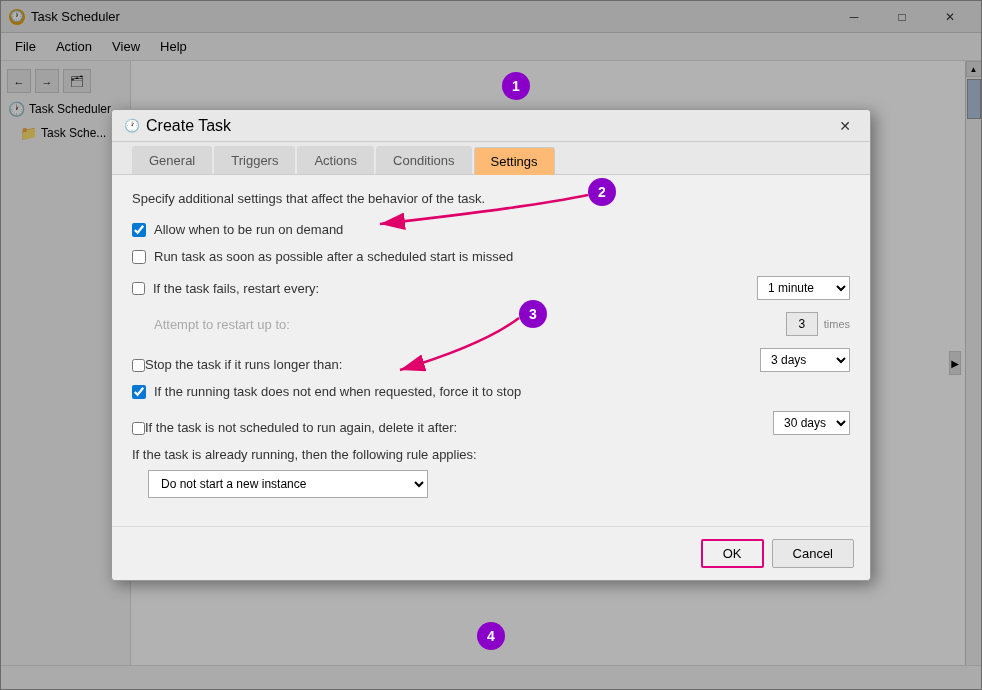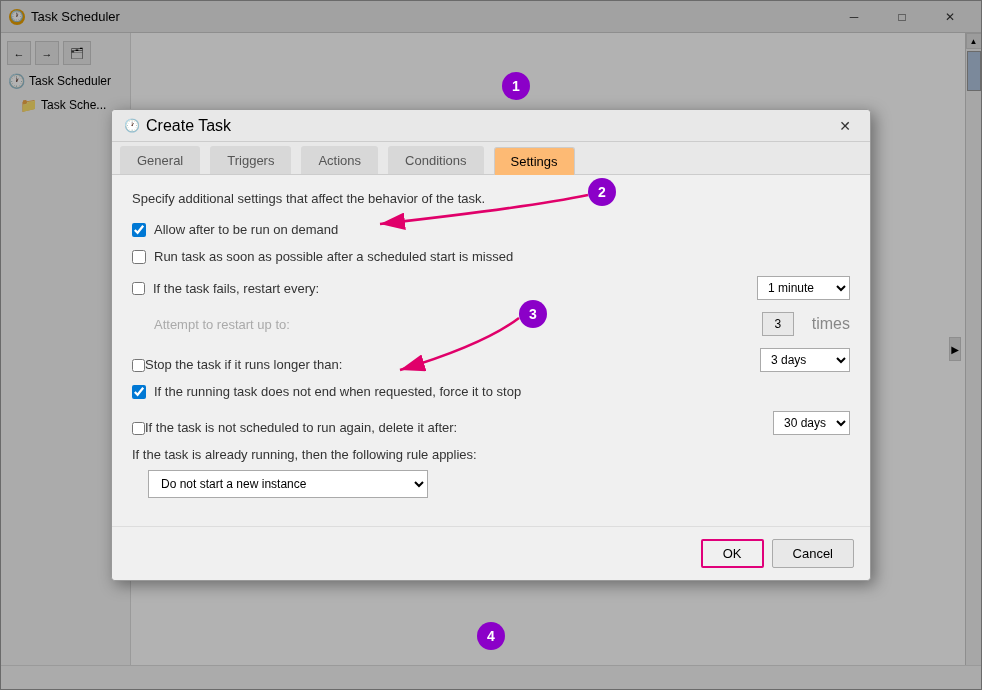--- a/index.html
+++ b/index.html
@@ -265,22 +265,22 @@
       display: flex;
       align-items: center;
       justify-content: center;
       color: #333;
     }
 
     
     .tabs {
       display: flex;
       background: #e8e8e8;
-      padding: 4px 8px 0;
-      gap: 10px;
+      padding: 4px 20px 0;
+      gap: 2px;
       border-bottom: 1px solid #ccc;
     }
 
     .tab {
       padding: 6px 16px;
       cursor: pointer;
       border: 1px solid transparent;
       border-bottom: none;
       border-radius: 3px 3px 0 0;
       font-size: 13px;
@@ -357,23 +357,22 @@
     .times-input {
       width: 32px;
       height: 24px;
       border: 1px solid #aaa;
       text-align: center;
       font-size: 12px;
       background: #e8e8e8;
     }
 
     .times-label {
-      font-size: 16px;
+      font-size: 11px;
       color: #888;
-      margin-left: 12px;
     }
 
     .attempt-row {
       display: flex;
       align-items: center;
       margin-bottom: 12px;
       padding-left: 22px;
     }
 
     .attempt-label {
@@ -468,20 +467,26 @@
       <span style="font-size:11px;">🕐</span>
     </div>
     <span class="title-bar-text">Task Scheduler</span>
     <div class="title-bar-buttons">
       <button class="title-btn">─</button>
       <button class="title-btn">□</button>
       <button class="title-btn close">✕</button>
     </div>
   </div>
 
+  <div class="menu-bar">
+    <div class="menu-item">File</div>
+    <div class="menu-item">Action</div>
+    <div class="menu-item">View</div>
+    <div class="menu-item">Help</div>
+  </div>
 
   <div class="content-area">
 
     <div class="sidebar">
       <div class="sidebar-toolbar">
         <button class="toolbar-btn">←</button>
         <button class="toolbar-btn">→</button>
         <button class="toolbar-btn" style="width:28px;">🗂</button>
       </div>
       <div class="sidebar-item">
@@ -530,21 +535,21 @@
         <div class="tab">Conditions</div>
         <div class="tab active">Settings</div>
       </div>
 
       <div class="dialog-content">
 
         <div class="dialog-description">Specify additional settings that affect the behavior of the task.</div>
 
         <div class="checkbox-row">
           <input type="checkbox" id="chk1" checked="" style="">
-          <label for="chk1" class="checkbox-label">Allow after to be run on demand</label>
+          <label for="chk1" class="checkbox-label">Allow when to be run on demand</label>
         </div>
 
         <div class="checkbox-row">
           <input type="checkbox" id="chk2" style="">
           <label for="chk2" class="checkbox-label">Run task as soon as possible after a scheduled start is missed</label>
         </div>
 
         <div class="restart-row">
           <input type="checkbox" id="chk3" style="">
           <label for="chk3" class="checkbox-label" style="flex:1;">If the task fails, restart every:</label>

